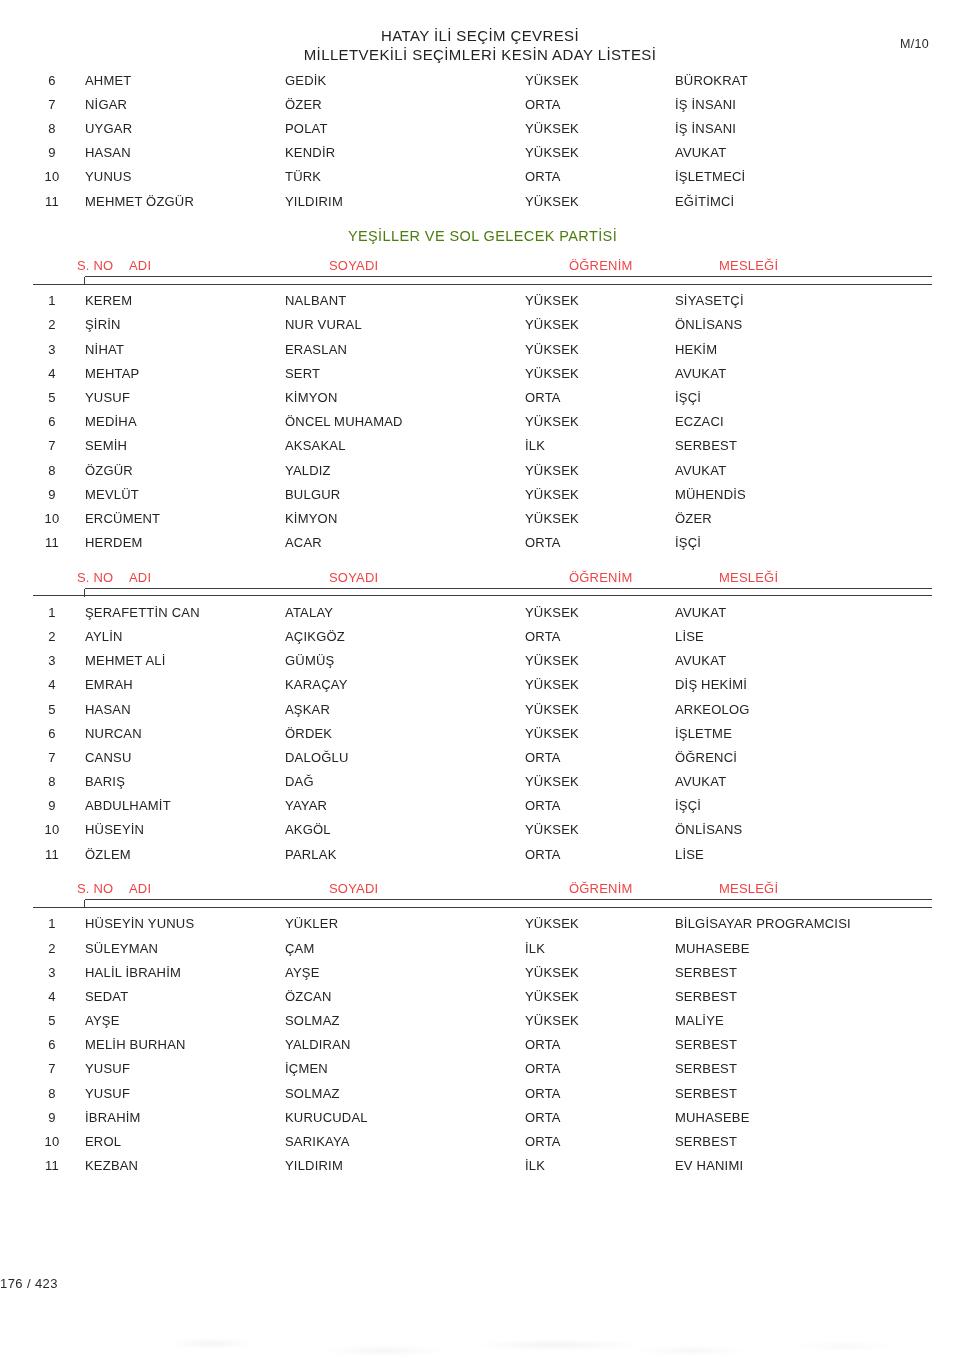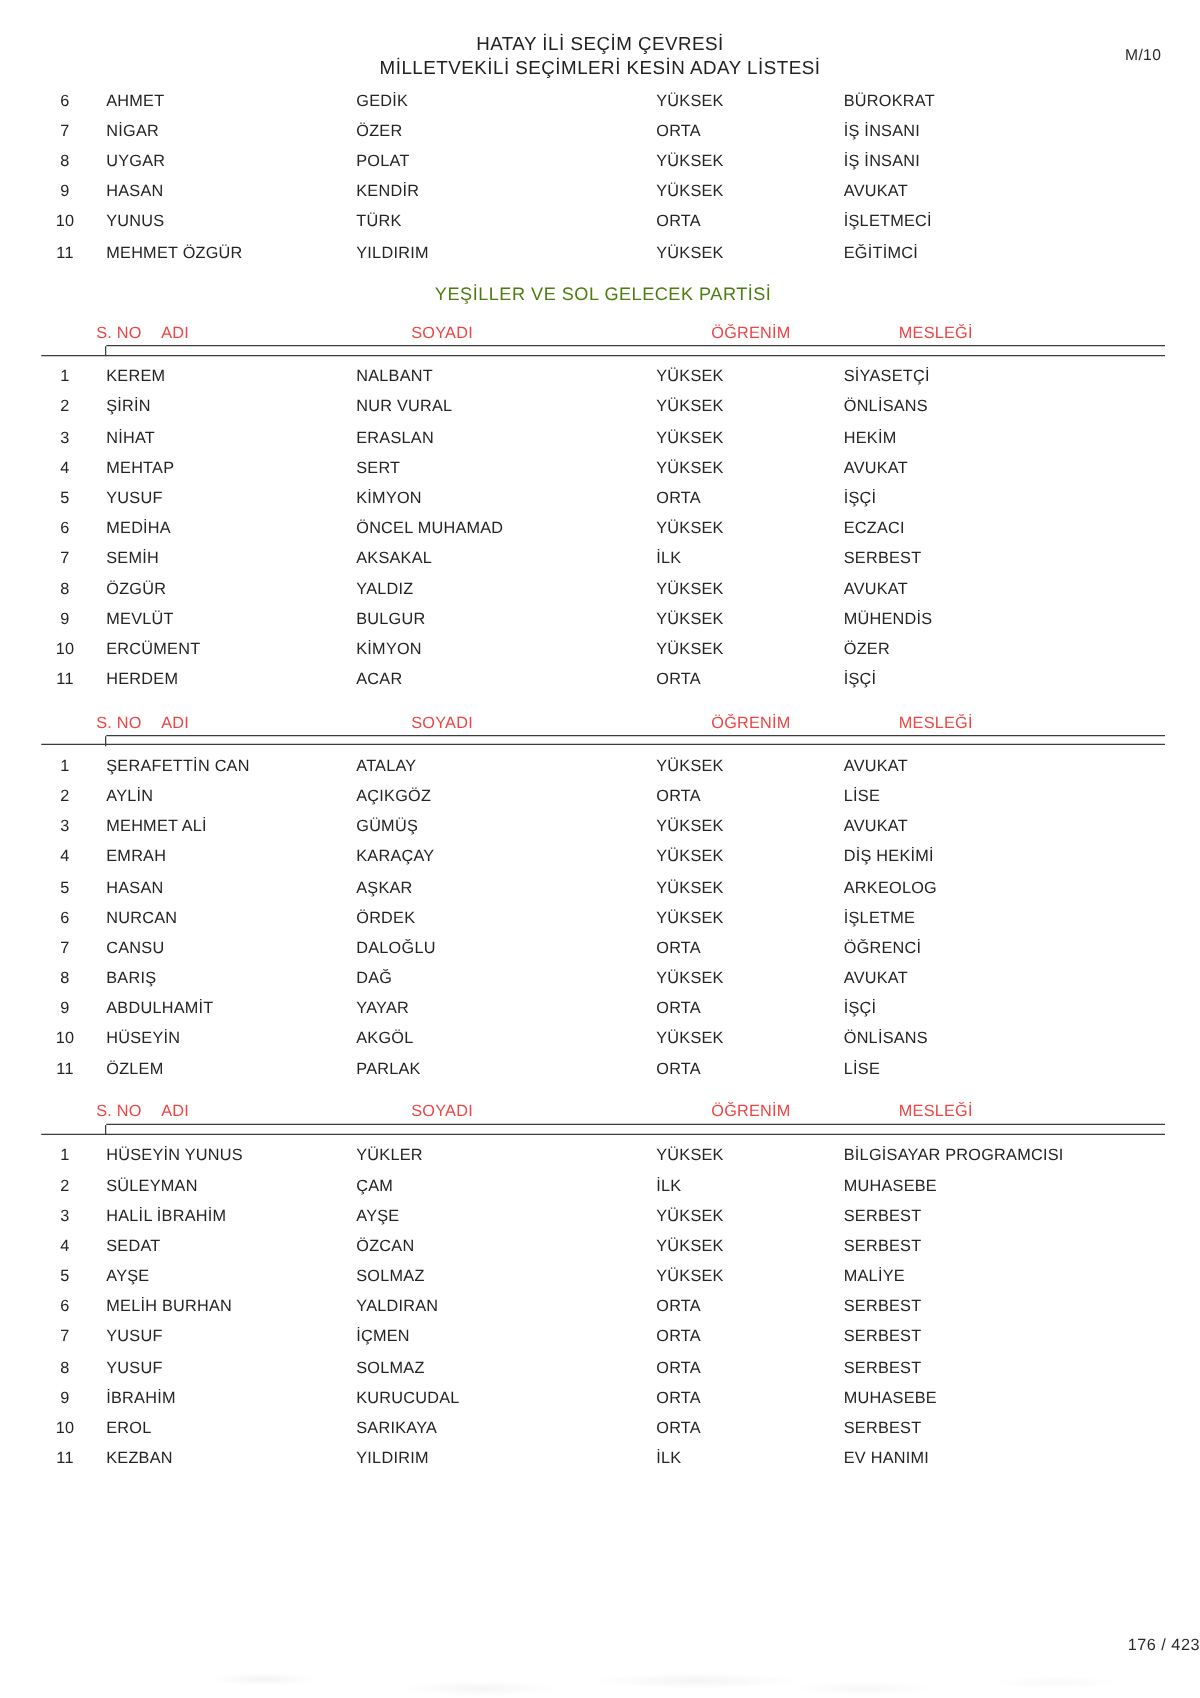--- a/index.html
+++ b/index.html
@@ -51,21 +51,21 @@
   }
   .rule-top::before {
     content:""; position:absolute; left:-1px; top:0;
     width:1.4px; height:8px; background:#3c3c3c;
   }
   .rule-bottom { height:0; border-top:1.6px solid #3c3c3c; margin-top:6.5px; }
   .tbody { margin-top:4px; }
 
   .doc-footer {
     position:absolute; left:0; width:960px; top:1276px;
-    text-align:right; font-size:13px; letter-spacing:0.4px; color:#2a2a2a;margin-top:32px;
+    text-align:left; font-size:13px; letter-spacing:0.4px; color:#2a2a2a;
   }
 
   
   .bottom-smudge {
     position:absolute; left:0; bottom:0; width:960px; height:24px;
     background:
       radial-gradient(ellipse 60px 7px at 22% 40%, rgba(90,90,100,0.07), transparent 70%),
       radial-gradient(ellipse 90px 8px at 40% 70%, rgba(90,90,100,0.06), transparent 70%),
       radial-gradient(ellipse 120px 8px at 58% 45%, rgba(90,90,100,0.07), transparent 70%),
       radial-gradient(ellipse 80px 7px at 72% 70%, rgba(90,90,100,0.05), transparent 70%),

